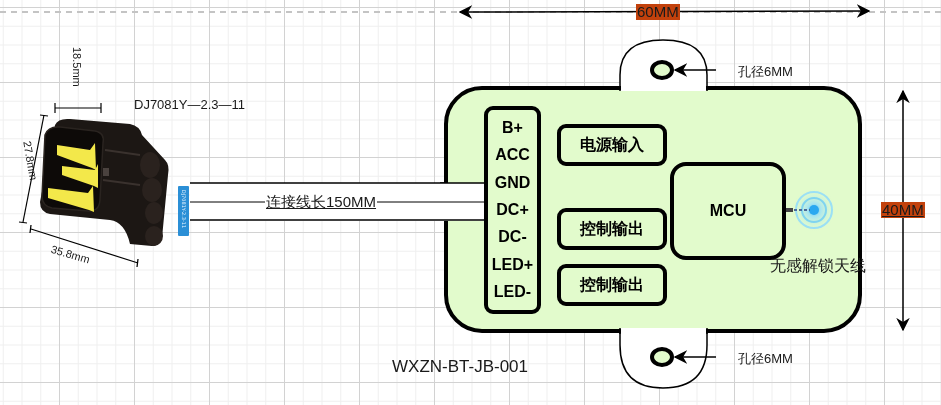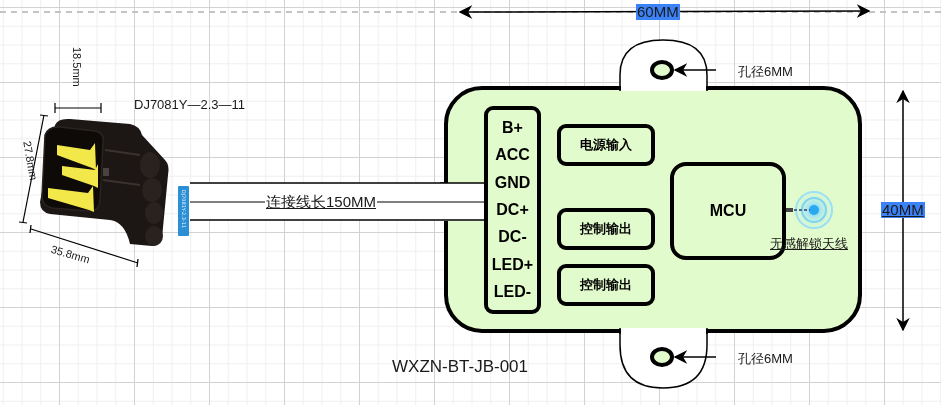--- a/index.html
+++ b/index.html
@@ -10,33 +10,33 @@
         linear-gradient(to right, #d2d2d2 1px, transparent 1px),
         linear-gradient(to bottom, #d2d2d2 1px, transparent 1px),
         linear-gradient(to right, #efefef 1px, transparent 1px),
         linear-gradient(to bottom, #efefef 1px, transparent 1px);
       background-size: 75px 75px, 75px 75px, 18.75px 18.75px, 18.75px 18.75px;
       background-position: 59px 7px, 59px 7px, 59px 7px, 59px 7px;
       font-family: "Liberation Sans", sans-serif;
     }
     svg.layer { position: absolute; left: 0; top: 0; }
     .txt { position: absolute; white-space: nowrap; color: #1a1a1a; }
-    .dim-label { background: #3b82f6; font-size: 15px; line-height: 16px; padding: 0 1px; }
+    .dim-label { background: #c2410c; font-size: 15px; line-height: 16px; padding: 0 1px; }
     .pin-block {
       position: absolute; left: 484px; top: 106px; width: 57px; height: 208px;
       border: 4px solid #000; border-radius: 9px; box-sizing: border-box;
       background: #e2fbcc; display: flex; flex-direction: column; justify-content: space-around;
       align-items: center; padding: 4px 0;
     }
     .pin { font-weight: bold; font-size: 16px; line-height: 18px; color: #000; }
     .func-box {
-      position: absolute; left: 557px; width: 98px; height: 42px; box-sizing: border-box;
+      position: absolute; left: 557px; width: 110px; height: 42px; box-sizing: border-box;
       border: 4px solid #000; border-radius: 9px; background: #e2fbcc;
       display: flex; align-items: center; justify-content: center;
-      font-weight: bold; font-size: 13px; color: #000;
+      font-weight: bold; font-size: 16px; color: #000;
     }
     .mcu-box {
       position: absolute; left: 670px; top: 162px; width: 116px; height: 98px; box-sizing: border-box;
       border: 4px solid #000; border-radius: 16px; background: #e2fbcc;
       display: flex; align-items: center; justify-content: center;
       font-weight: bold; font-size: 16px; color: #000;
     }
     .blue-tag {
       position: absolute; left: 178px; top: 186px; width: 11px; height: 50px;
       background: #2b8fd6; border-radius: 1px;
@@ -162,18 +162,18 @@
   <span class="pin">LED+</span>
   <span class="pin">LED-</span>
 </div>
 
 <div class="func-box" style="top:124px;">电源输入</div>
 <div class="func-box" style="top:208px;">控制输出</div>
 <div class="func-box" style="top:264px;">控制输出</div>
 
 <div class="mcu-box">MCU</div>
 
-<div class="txt" style="left:770px; top:235px; font-size:13px;text-decoration:underline;">无感解锁天线</div>
+<div class="txt" style="left:770px; top:256px; font-size:16px;">无感解锁天线</div>
 
 <div class="txt" style="left:738px; top:63px; font-size:13px;">孔径6MM</div>
 <div class="txt" style="left:738px; top:350px; font-size:13px;">孔径6MM</div>
 
 <div class="txt" style="left:392px; top:357px; font-size:17px;">WXZN-BT-JB-001</div>
 
 </body></html>

